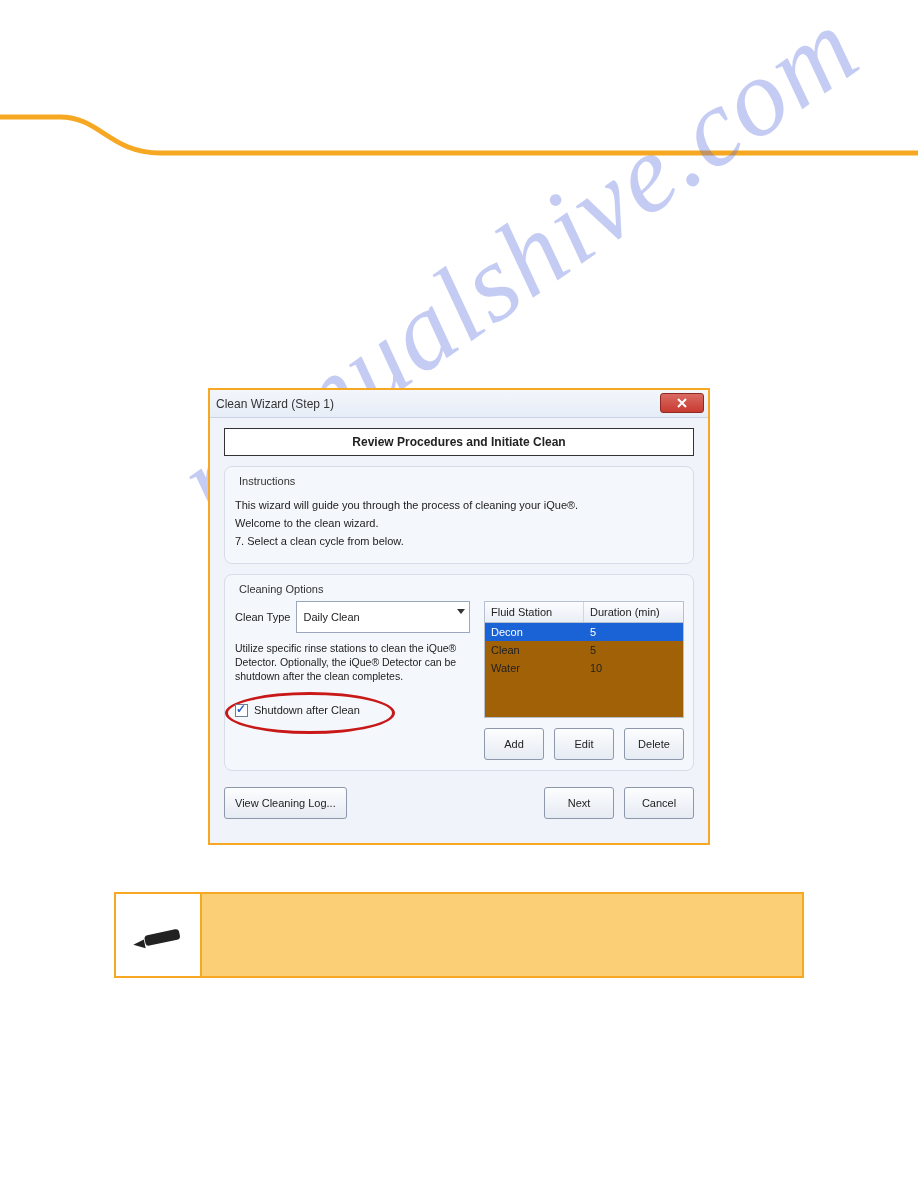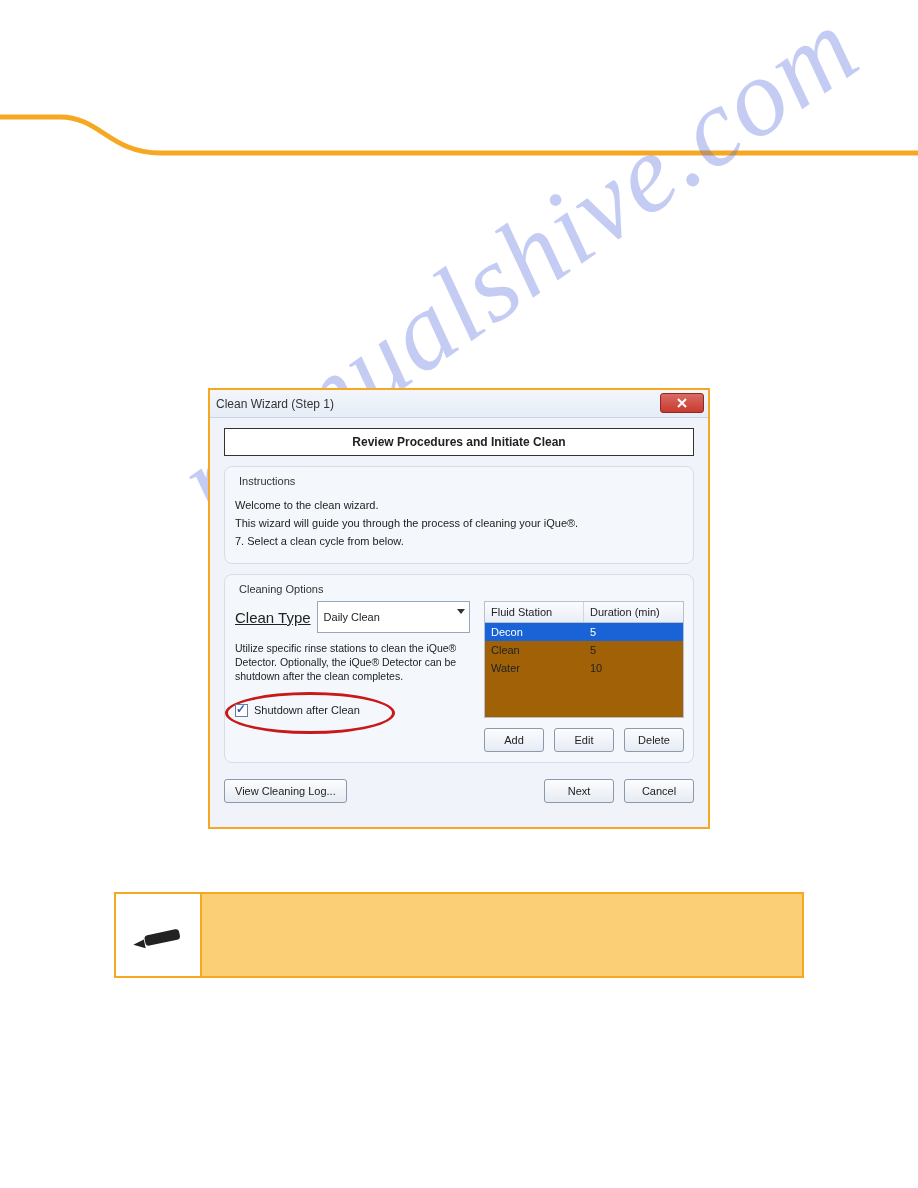--- a/index.html
+++ b/index.html
@@ -102,21 +102,21 @@
     display: inline-block;
     padding: 0 4px;
   }
   .instr p { margin: 6px 0; font-size: 11px; color: #222; }
   .clean-options-row {
     display: flex;
     gap: 14px;
   }
   .left-col { flex: 0 0 235px; }
   .clean-type-row { display: flex; align-items: center; gap: 6px; margin-bottom: 8px; }
-  .clean-type-row label { font-size: 15px; text-decoration: underline; }
+  .clean-type-row label { font-size: 11px; }
   .drop {
     flex: 1;
     height: 32px;
     border: 1px solid #9aa7bd;
     background: #fff;
     font-size: 11px;
     padding: 0 18px 0 6px;
     display: flex;
     align-items: center;
     position: relative;
@@ -156,21 +156,21 @@
     border-bottom: 1px solid #b6c0d1;
   }
   .table-header div { padding: 4px 6px; border-right: 1px solid #cfd7e4; }
   .table-header div:last-child { border-right: none; }
   .table-row { display: grid; grid-template-columns: 1fr 1fr; }
   .table-row div { padding: 3px 6px; }
   .row-selected { background: #1a63d6; color: #fff; }
   .table-spacer { height: 40px; }
   .btn-row { margin-top: 10px; display: flex; gap: 10px; justify-content: flex-start; }
   .btn {
-    height: 24px; min-width: 60px; padding: 0 10px;
+    height: 32px; min-width: 60px; padding: 0 10px;
     border: 1px solid #8d98aa; border-radius: 3px;
     background: linear-gradient(#fcfdfe,#e6ebf3);
     font-size: 11px; display: flex; align-items: center; justify-content: center;
   }
   .footer-row {
     display: flex; justify-content: space-between; align-items: center;
     padding-top: 6px;
   }
   
   .note-box {
@@ -213,22 +213,22 @@
           <svg viewBox="0 0 12 12">
               <path d="M2 2 L10 10 M10 2 L2 10" stroke="#fff" stroke-width="2"></path>
             </svg>
         </div>
       </div>
       <div class="body-area">
         <div class="section-title-bar">Review Procedures and Initiate Clean</div>
 
         <div class="fieldset instr">
           <div class="fieldset-legend">Instructions</div>
+          <p>This wizard will guide you through the process of cleaning your iQue®.</p>
           <p>Welcome to the clean wizard.</p>
-          <p>This wizard will guide you through the process of cleaning your iQue®.</p>
           <p>7.  Select a clean cycle from below.</p>
         </div>
 
         <div class="fieldset">
           <div class="fieldset-legend">Cleaning Options</div>
           <div class="clean-options-row">
             <div class="left-col">
               <div class="clean-type-row">
                 <label>Clean Type</label>
                 <div class="drop">

